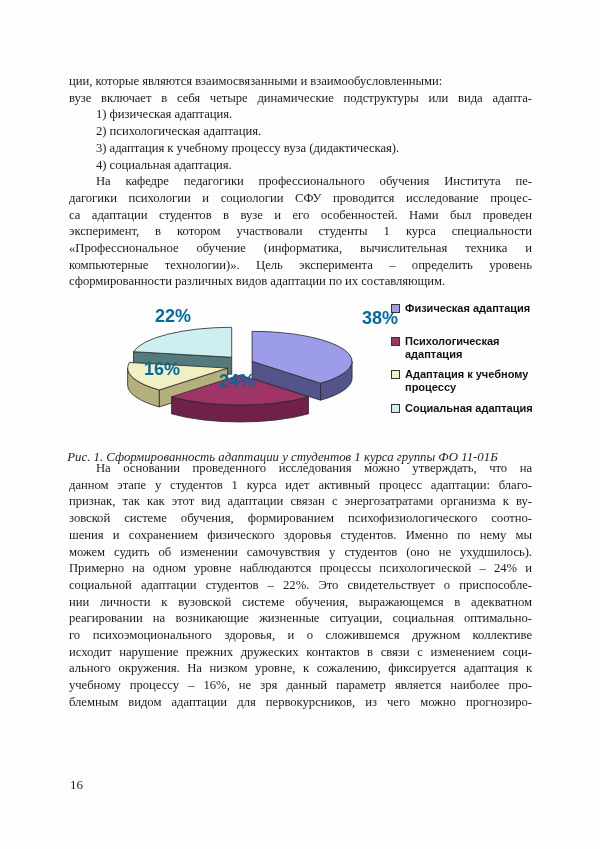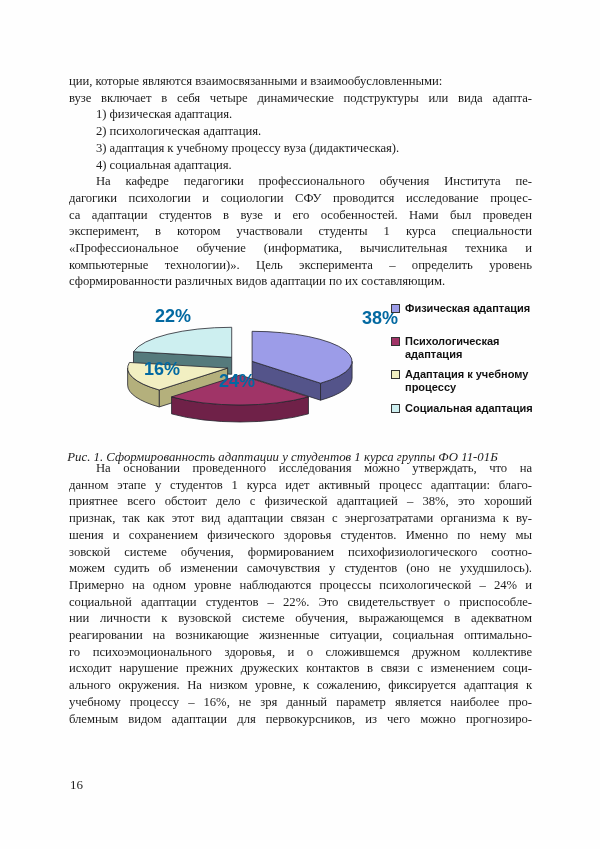--- a/index.html
+++ b/index.html
@@ -98,24 +98,23 @@
       </div>
     </div>
   </div>
 
   <div class="caption">Рис. 1. Сформированность адаптации у студентов 1 курса группы ФО 11-01Б</div>
 
   <div class="tcol" style="top:460px">
     <div>
         <div class="ln ind">На основании проведенного исследования можно утверждать, что на</div>
         <div class="ln">данном этапе у студентов 1 курса идет активный процесс адаптации: благо-</div>
-        <div class="ln">приятнее всего обстоит дело с физической адаптацией – 38%, это хороший</div>
         <div class="ln">признак, так как этот вид адаптации связан с энергозатратами организма к ву-</div>
+        <div class="ln">зовской системе обучения, формированием психофизиологического соотно-</div>
         <div class="ln">шения и сохранением физического здоровья студентов. Именно по нему мы</div>
-        <div class="ln">зовской системе обучения, формированием психофизиологического соотно-</div>
         <div class="ln">можем судить об изменении самочувствия у студентов (оно не ухудшилось).</div>
         <div class="ln">Примерно на одном уровне наблюдаются процессы психологической – 24% и</div>
         <div class="ln">социальной адаптации студентов – 22%. Это свидетельствует о приспособле-</div>
         <div class="ln">нии личности к вузовской системе обучения, выражающемся в адекватном</div>
         <div class="ln">реагировании на возникающие жизненные ситуации, социальная оптимально-</div>
         <div class="ln">го психоэмоционального здоровья, и о сложившемся дружном коллективе</div>
         <div class="ln">исходит нарушение прежних дружеских контактов в связи с изменением соци-</div>
         <div class="ln">ального окружения. На низком уровне, к сожалению, фиксируется адаптация к</div>
         <div class="ln">учебному процессу – 16%, не зря данный параметр является наиболее про-</div>
         <div class="ln">блемным видом адаптации для первокурсников, из чего можно прогнозиро-</div>

